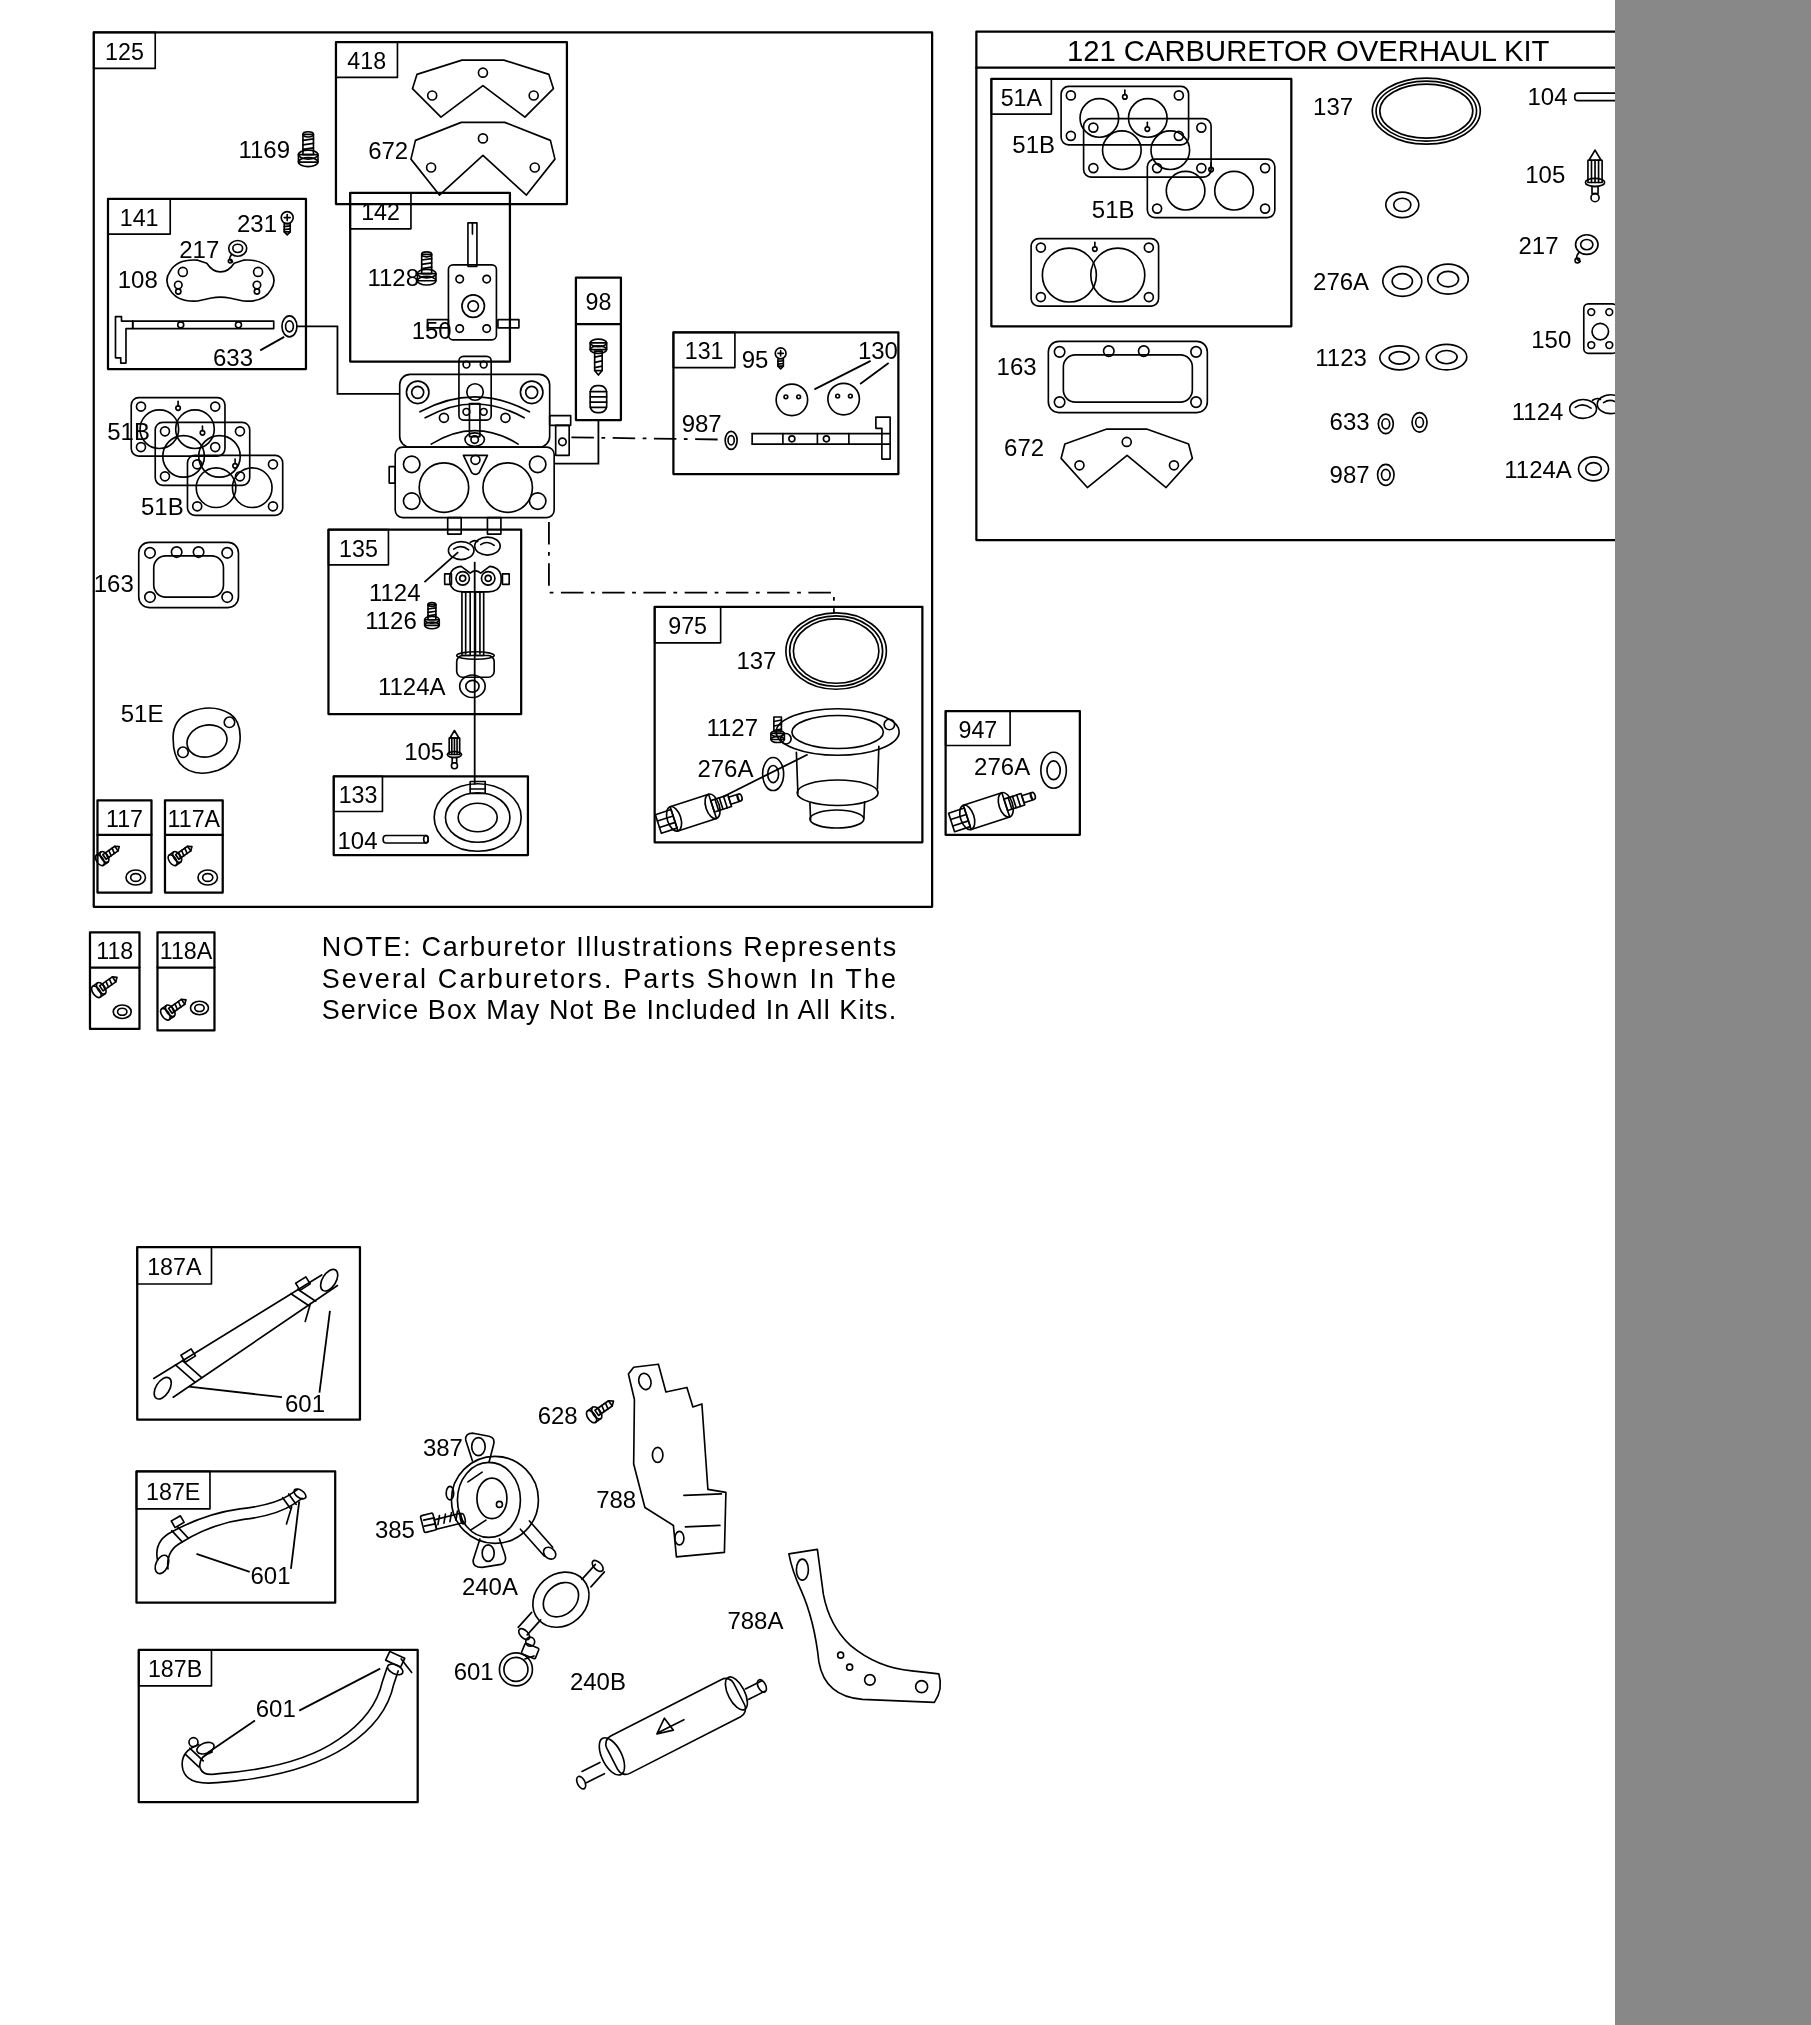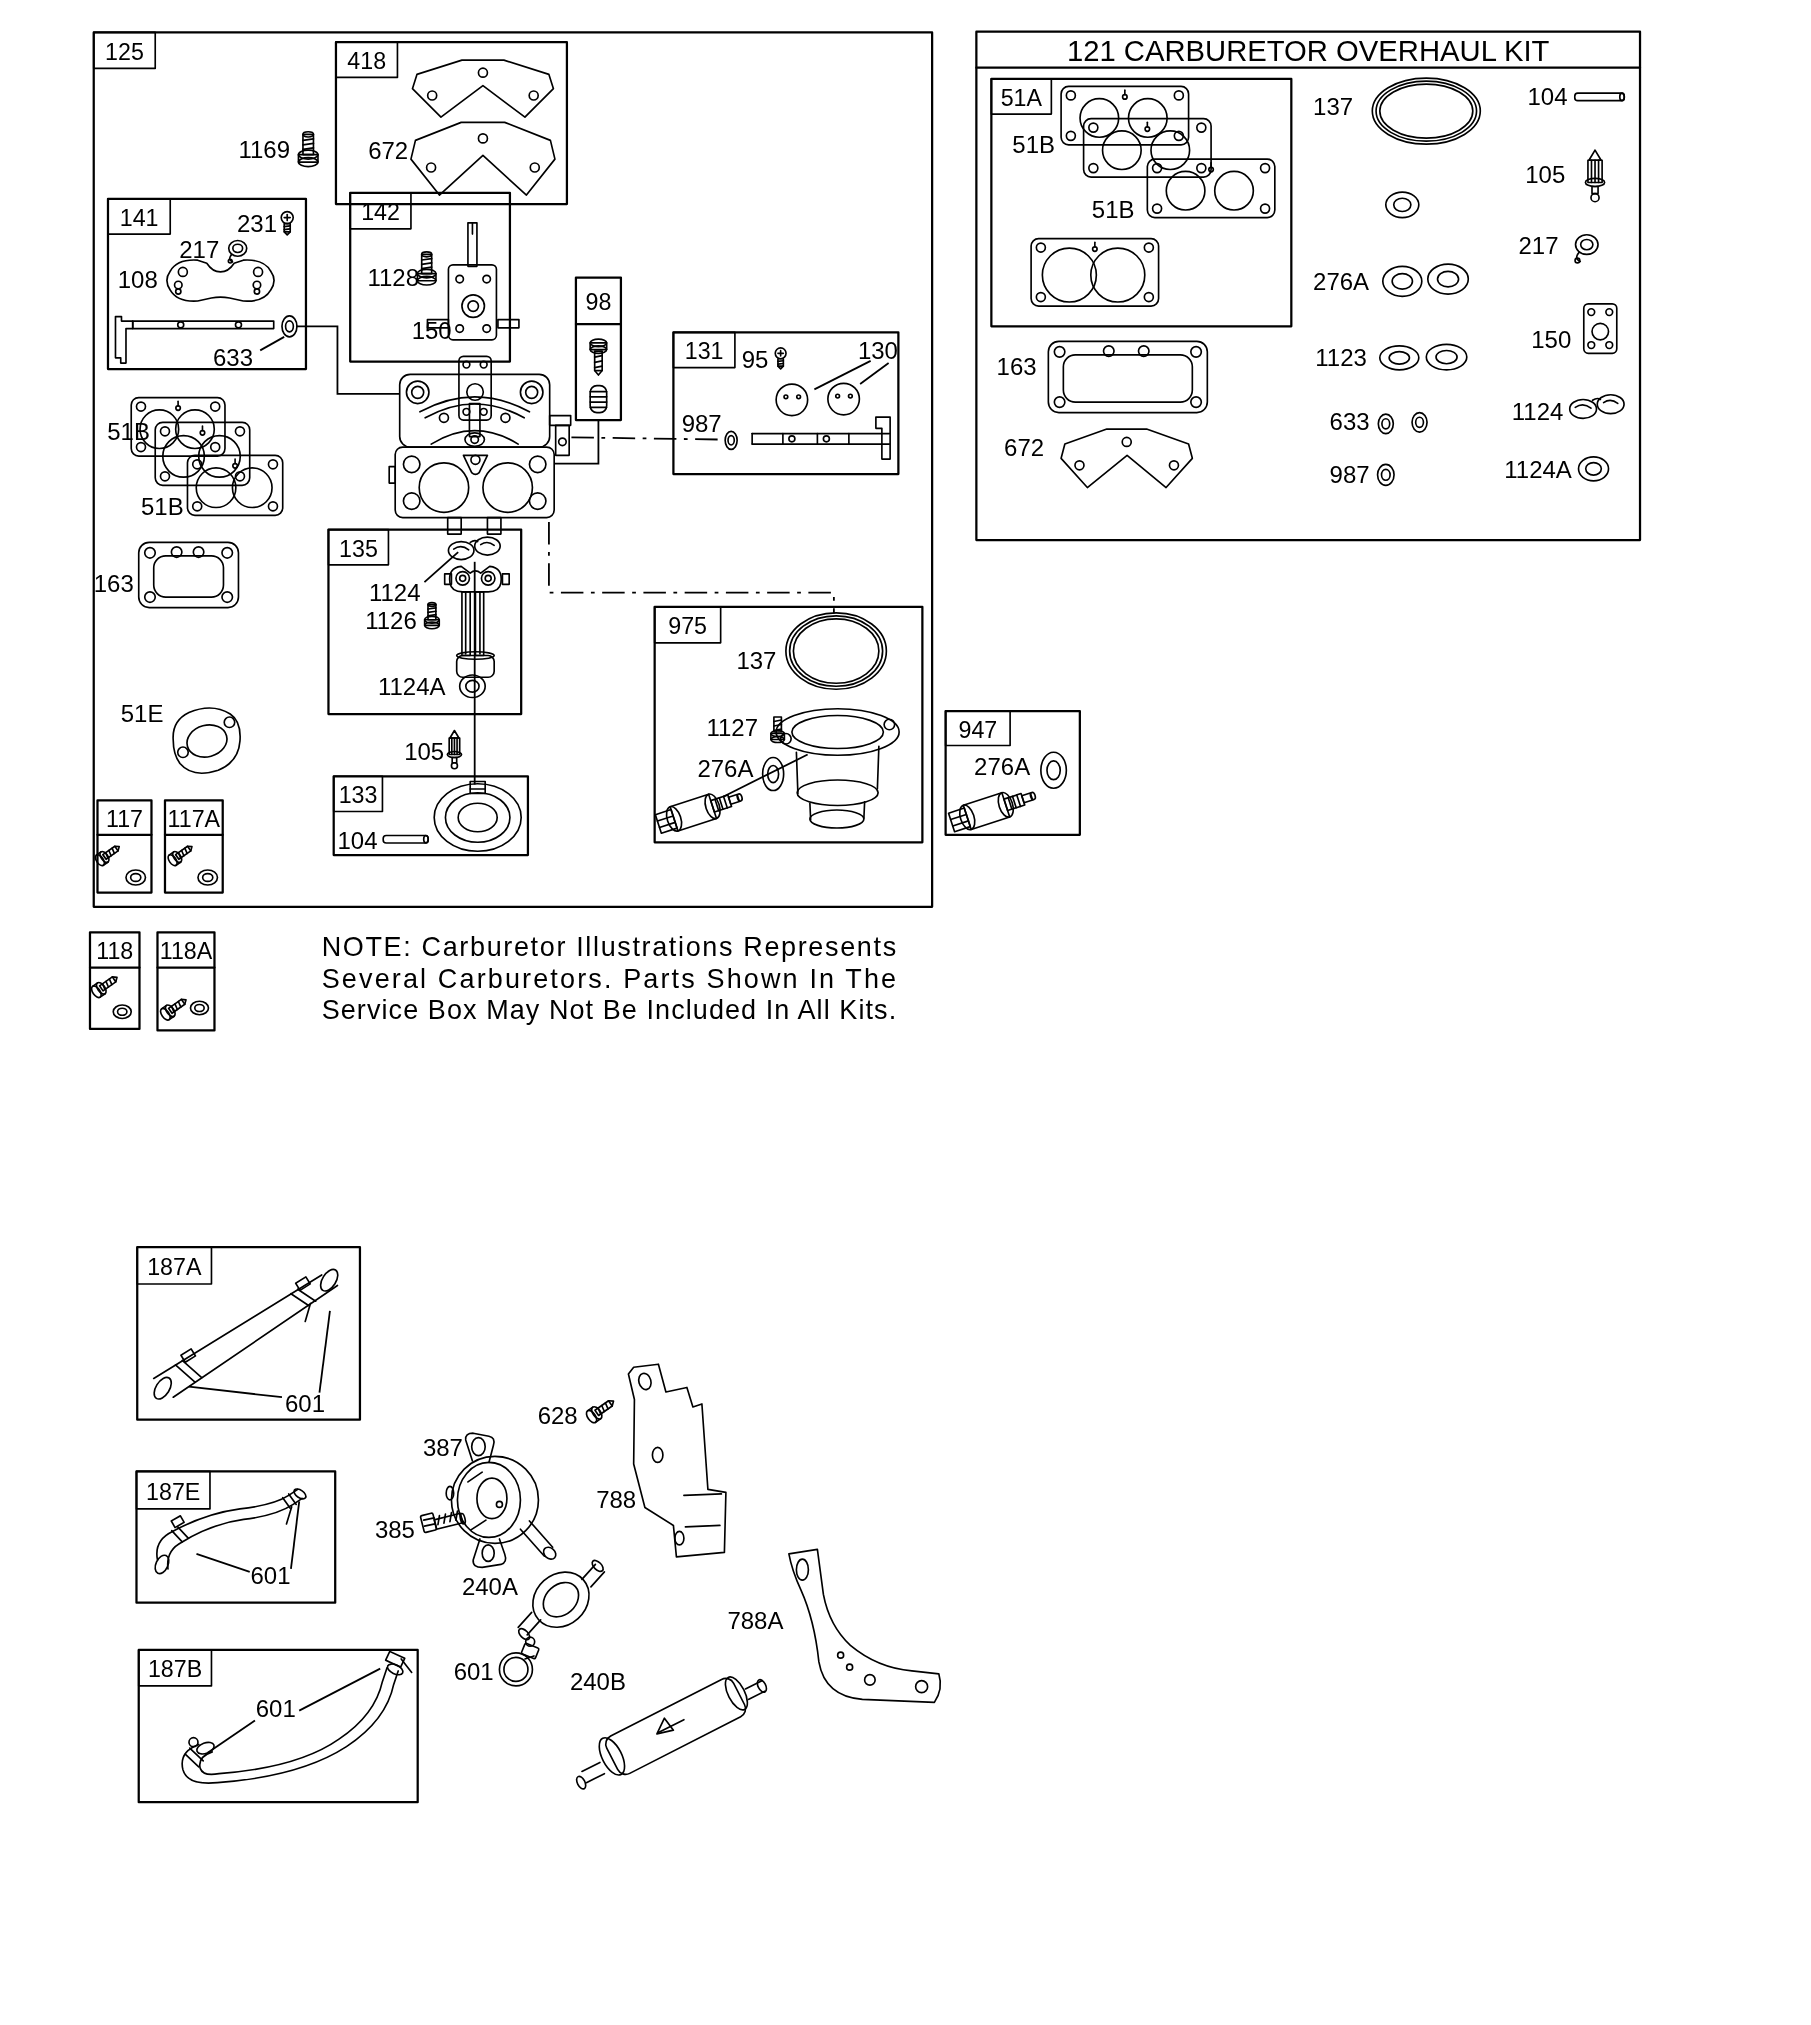--- a/index.html
+++ b/index.html
@@ -1,16 +1,16 @@
 <!DOCTYPE html>
 <html style="font-size:12px"><head>
 <meta charset="utf-8">
 <style>
   html,body{margin:0;padding:0;background:#888;}
-  .page{position:relative;width:1811px;height:2025px;background:#ffffff;overflow:hidden;}
+  .page{position:relative;width:1615px;height:2025px;background:#ffffff;overflow:hidden;}
   svg{position:absolute;left:0;top:0;}
   svg .part, svg .box{fill:none;stroke:#000;stroke-width:2.2;stroke-linejoin:round;stroke-linecap:round;}
   svg .box rect.frame{stroke-width:3;}
   svg .box line{stroke-width:3;}
   svg text{fill:#000;stroke:none;font-family:"Liberation Sans","DejaVu Sans",sans-serif;}
   svg .lbl{font-size:32px;}
   svg .tag{font-size:31px;}
   svg .ttl{font-size:39px;}
   svg .note{font-size:36px;}
   svg .cline{fill:none;stroke:#000;stroke-width:2.4;}

